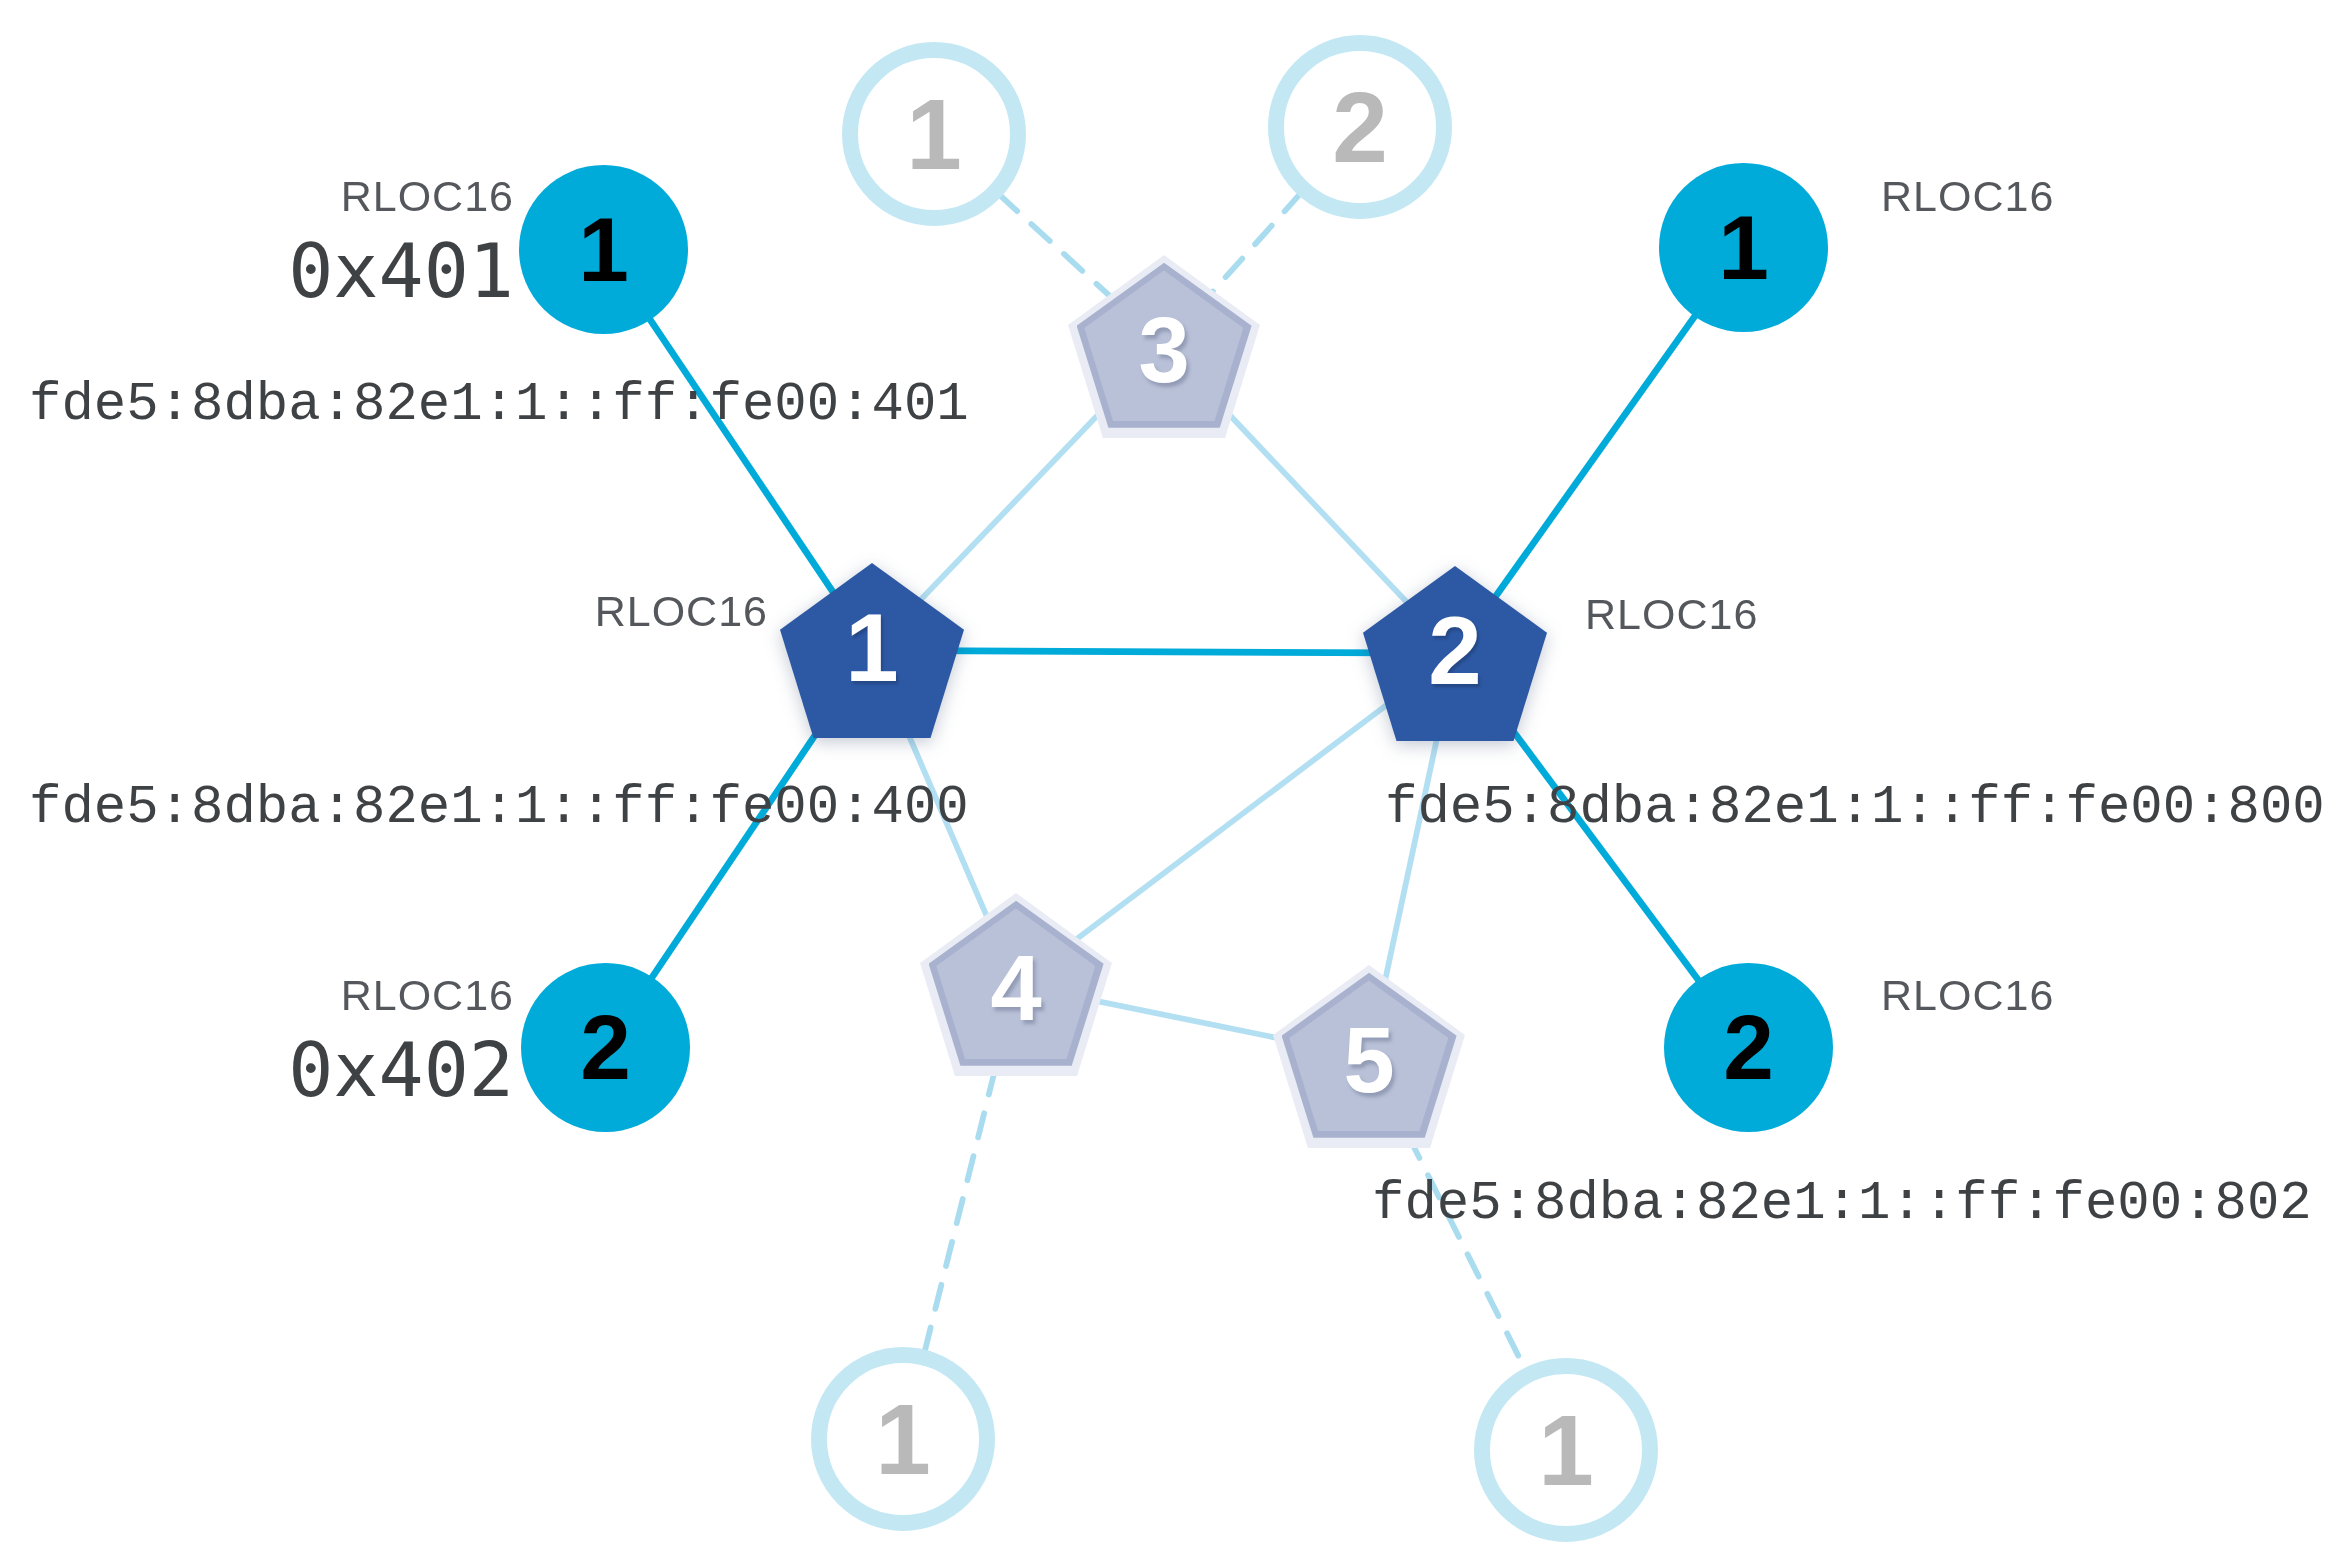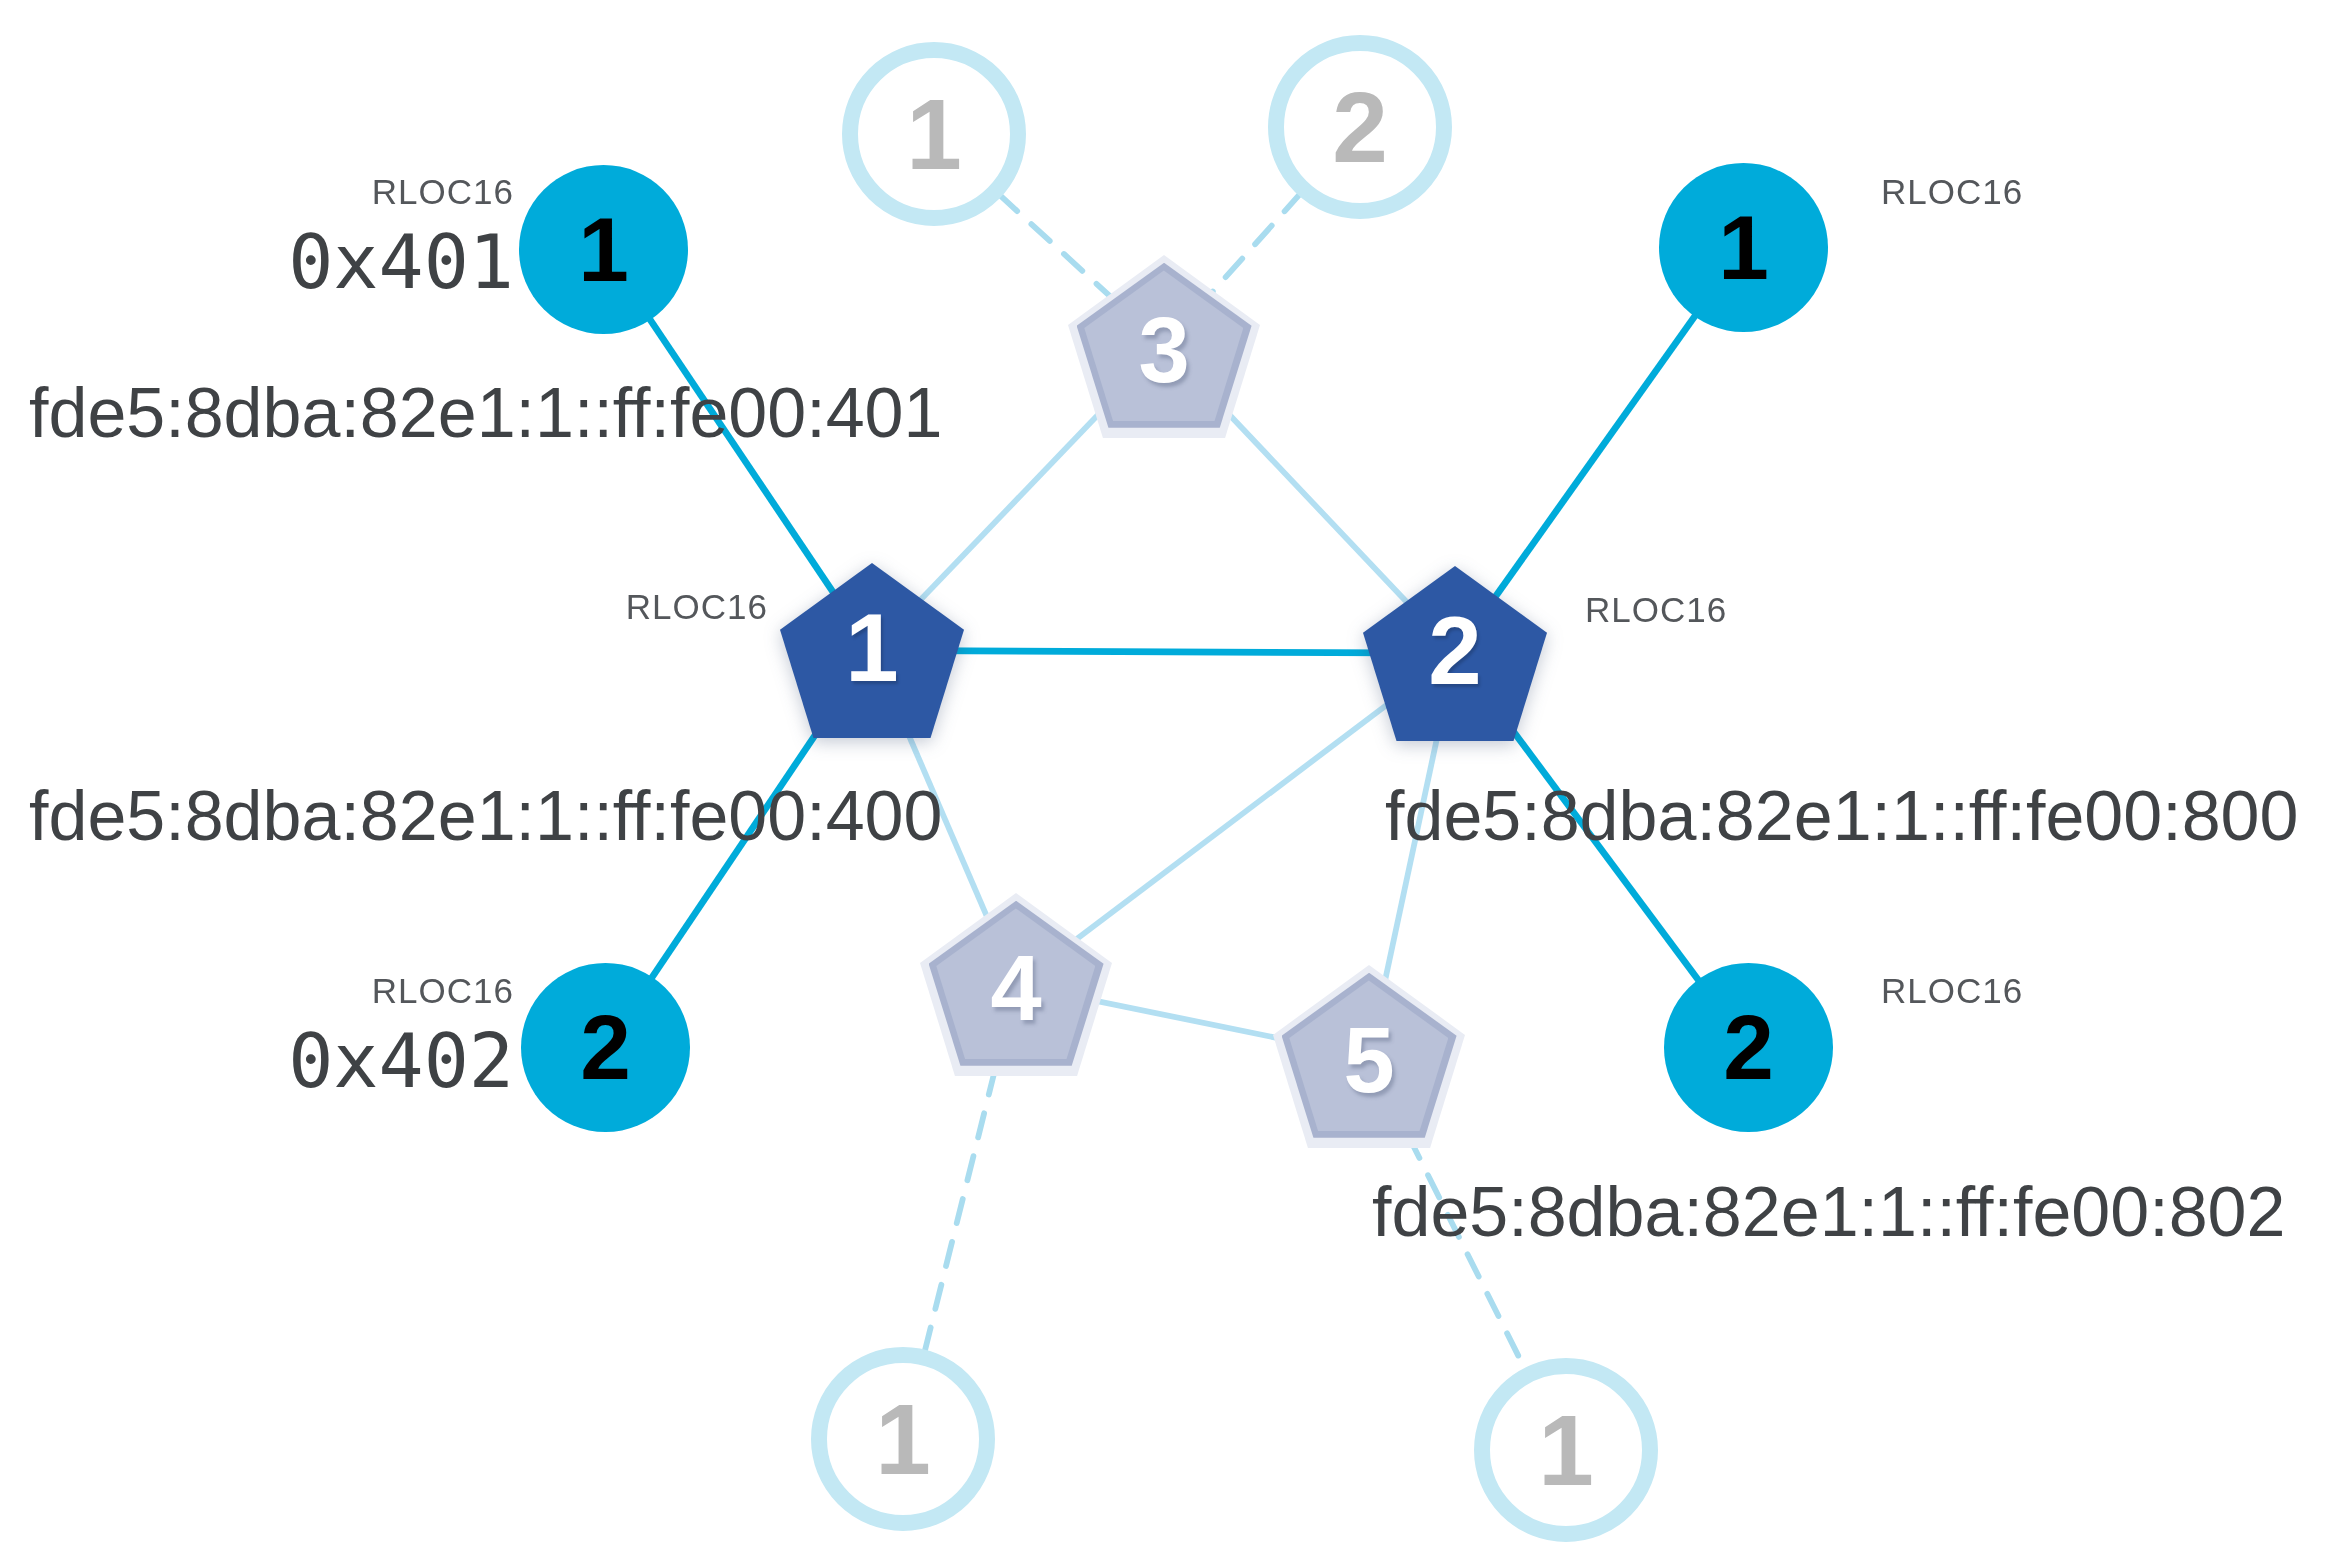--- a/index.html
+++ b/index.html
@@ -33,23 +33,23 @@
   .pent-faded{position:absolute;z-index:2;width:192px;height:183px;}
   .pf-glow{position:absolute;left:0;top:0;width:192px;height:183px;background:#E9ECF4;}
   .pf-border{position:absolute;left:8.6px;top:7.7px;width:175px;height:165px;background:#A8B2CE;}
   .pf-fill{position:absolute;left:16.3px;top:15.4px;width:159px;height:151px;background:#B9C1D8;}
   .pent-faded .num{position:absolute;left:0;top:7.7px;width:192px;height:175px;display:flex;align-items:center;justify-content:center;
     font-size:92px;color:#ffffff;text-shadow:2.9px 3.8px 3.8px rgba(100,110,140,0.45);}
 
   
   .rloc-block{position:absolute;z-index:4;display:flex;flex-direction:column;line-height:1.1;white-space:nowrap;}
   .rloc-block.align-r{text-align:right;}
-  .rloc-cap{font-size:35px;color:#54575B;letter-spacing:1px;}
+  .rloc-cap{font-size:43px;color:#54575B;letter-spacing:1px;}
   .rloc-val{font-family:"DejaVu Sans Mono",monospace;font-size:75px;color:#3F4245;margin-top:9.6px;}
-  .ipv6{position:absolute;z-index:4;font-family:Liberation Sans, sans-serif;font-size:70px;color:#3F4245;white-space:nowrap;line-height:1.1;}
+  .ipv6{position:absolute;z-index:4;font-family:Liberation Mono, monospace;font-size:54px;color:#3F4245;white-space:nowrap;line-height:1.1;}
 </style>
 </head>
 <body>
 
 <div class="stage">
 
   <svg class="links" width="2336" height="1560" viewBox="0 0 2432 1624">
 
     <line class="link-active" x1="628" y1="260" x2="908" y2="677"></line>
     <line class="link-active" x1="630" y1="1090" x2="908" y2="677"></line>

